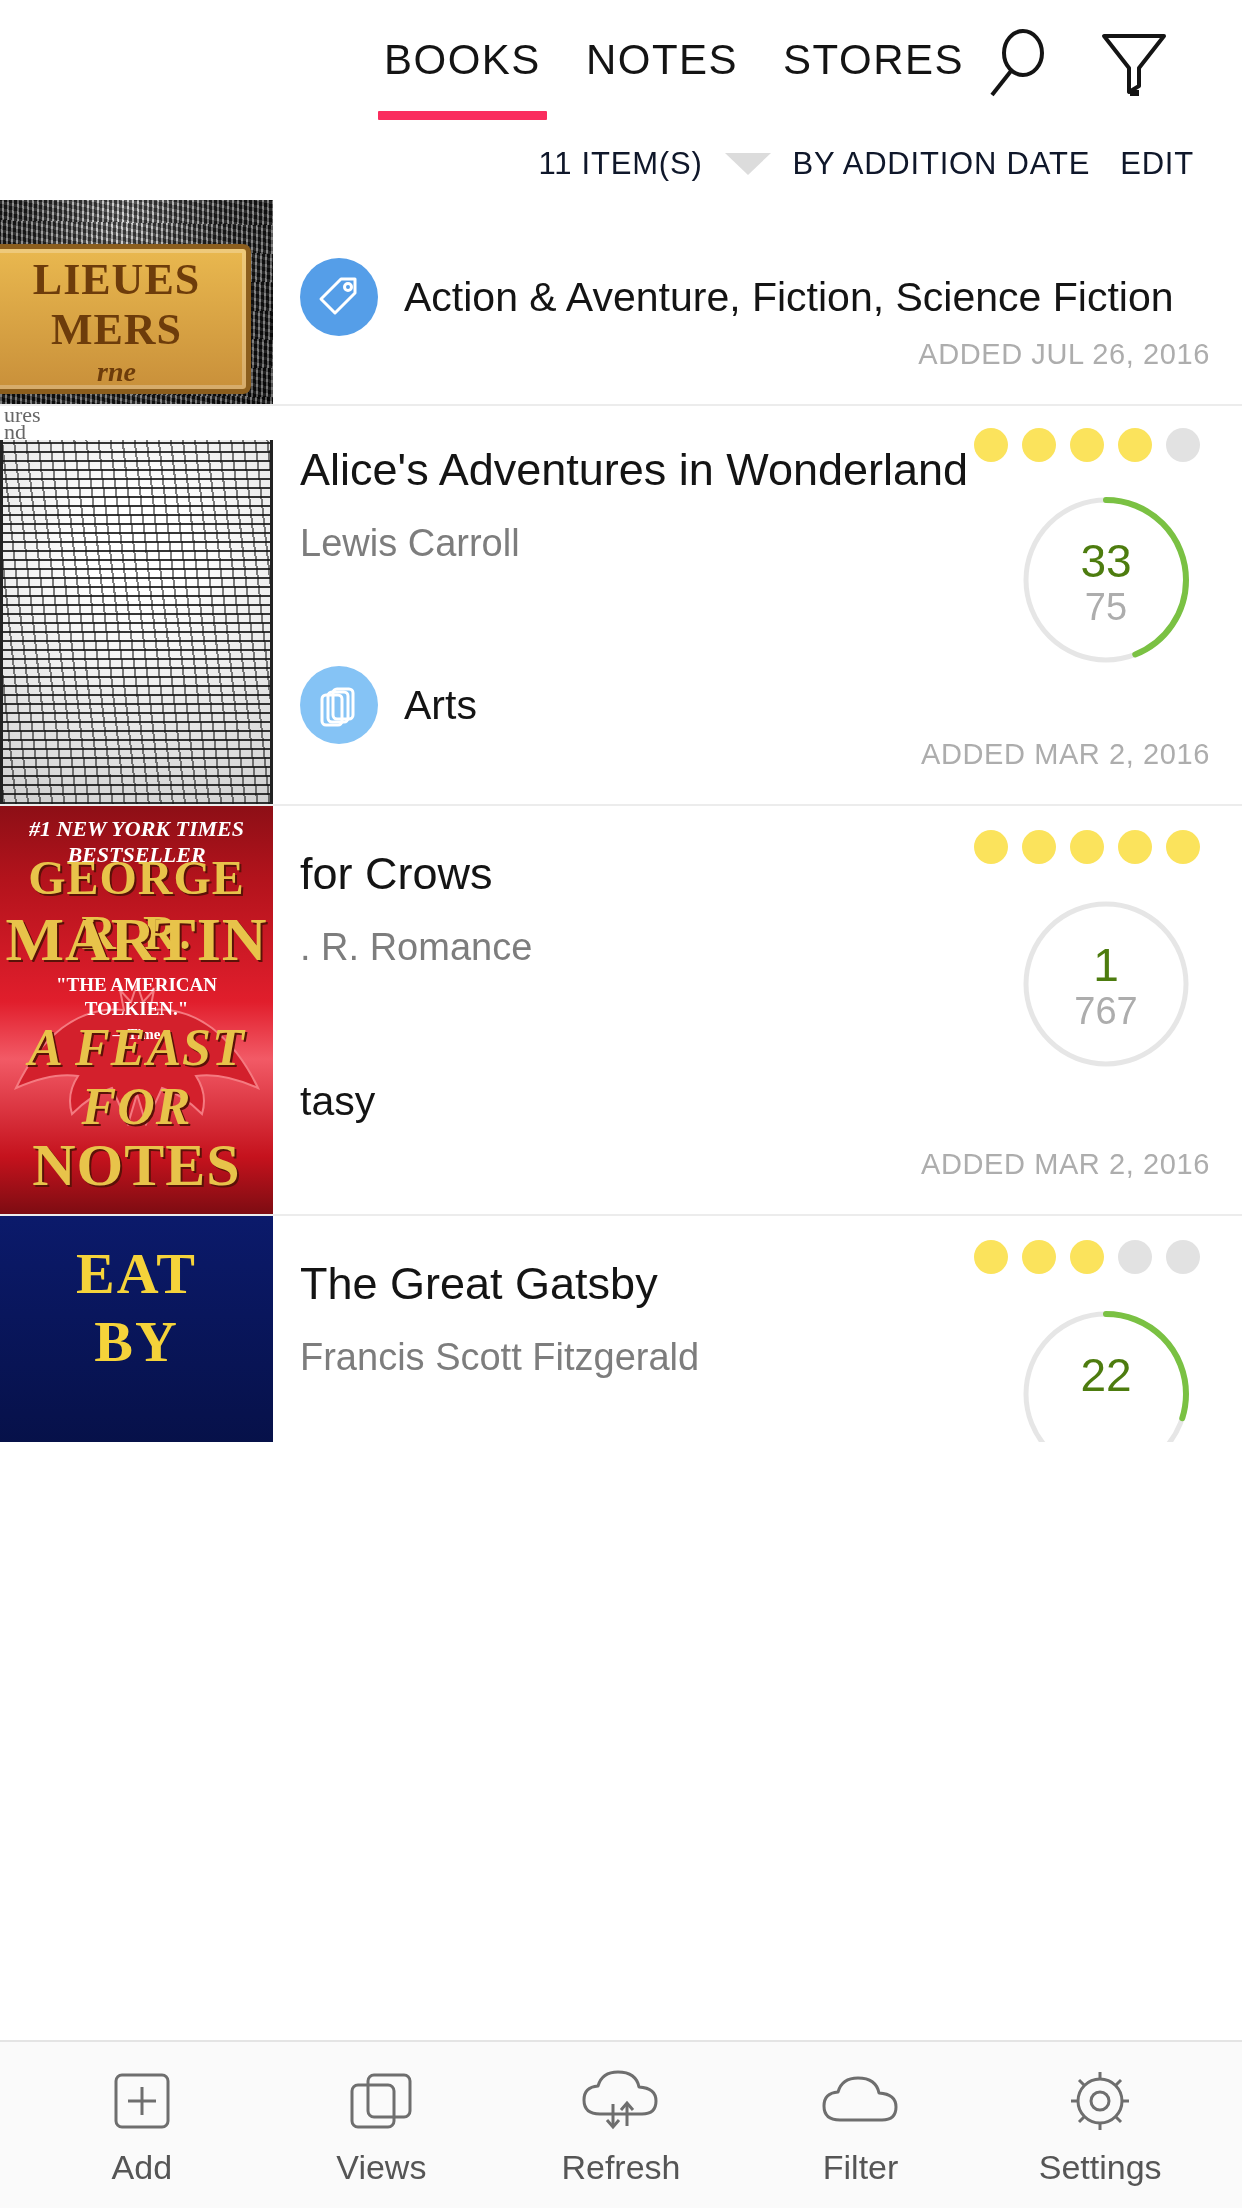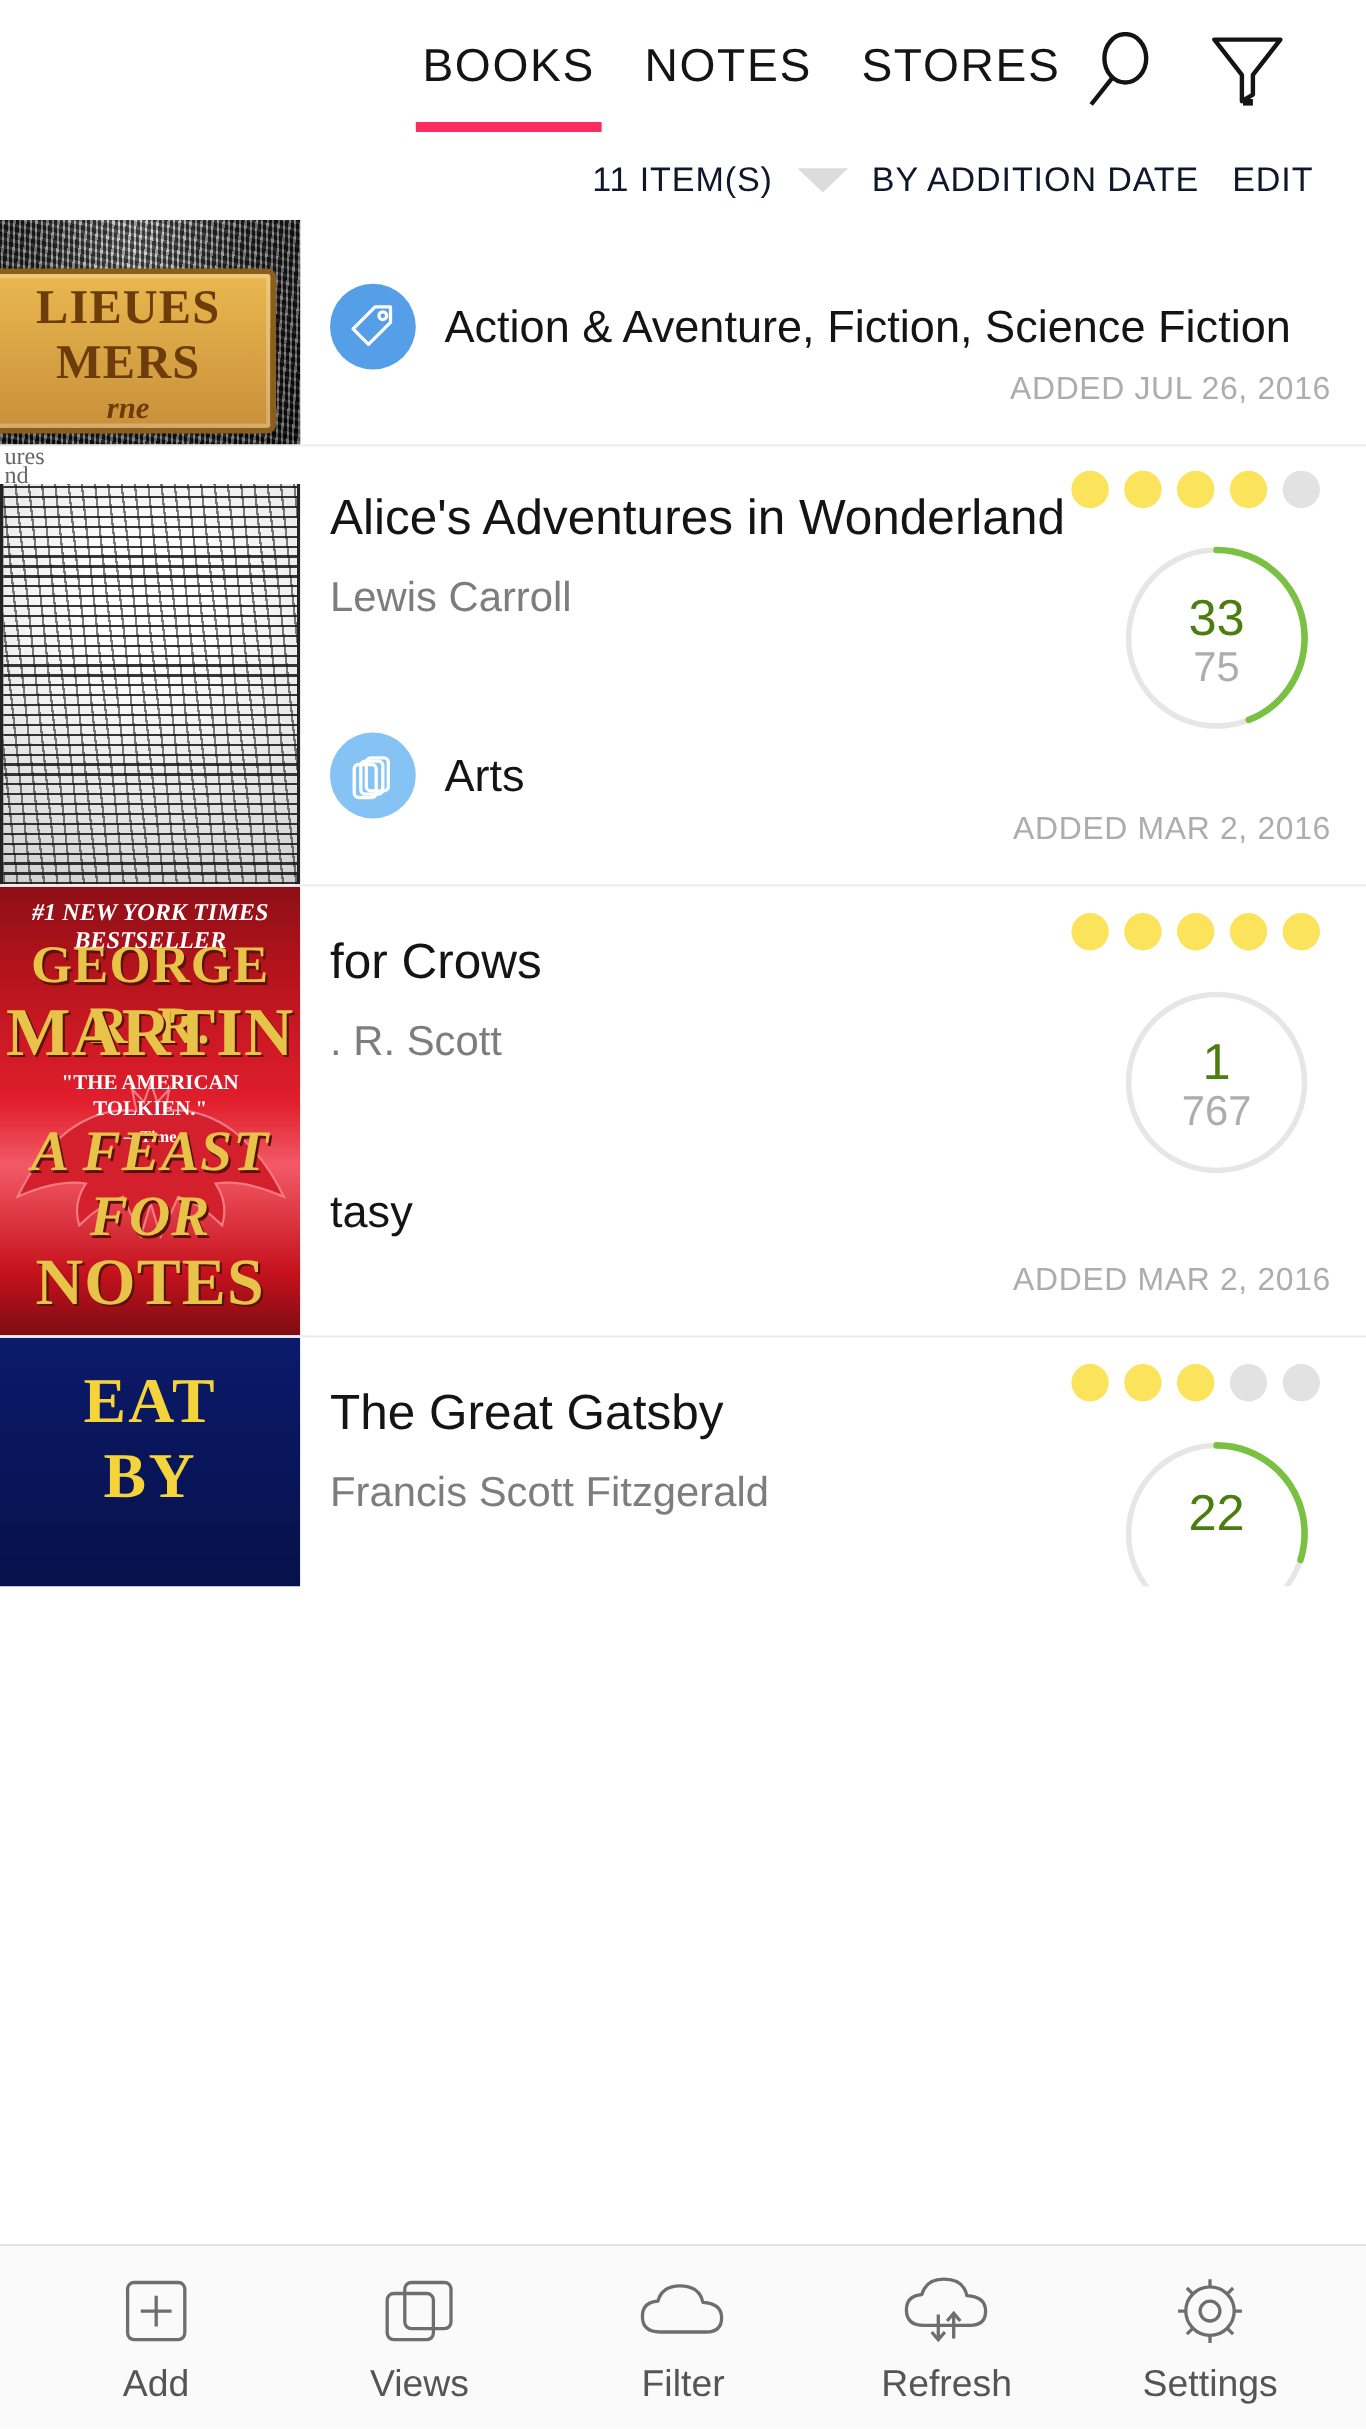--- a/index.html
+++ b/index.html
@@ -322,21 +322,21 @@
       </div>
       <div class="rowbody">
         <div class="title" style="top:42px;">for Crows</div>
         <div class="rating" style="top:24px; right:42px;">
           <span class="dot on"></span>
           <span class="dot on"></span>
           <span class="dot on"></span>
           <span class="dot on"></span>
           <span class="dot on"></span>
         </div>
-        <div class="author" style="top:120px;">. R. Scott</div>
+        <div class="author" style="top:120px;">. R. Romance</div>
         <div class="ring" style="top:90px; right:48px;">
           <svg viewBox="0 0 176 176">
             <circle cx="88" cy="88" r="80" fill="none" stroke="#e6e6e6" stroke-width="5"></circle>
           </svg>
           <div class="cur">1</div>
           <div class="tot">767</div>
         </div>
         <div class="tagrow" style="top:272px;">
           <span class="tagtext">tasy</span>
         </div>
@@ -389,42 +389,42 @@
     </div>
 
     <div class="tbitem">
       <div class="tbicon">
         <svg width="70" height="62" viewBox="0 0 70 62">
           <rect x="22" y="5" width="42" height="42" rx="6" fill="none" stroke="#6e6e6e" stroke-width="3"></rect>
           <rect x="6" y="15" width="42" height="42" rx="6" fill="none" stroke="#6e6e6e" stroke-width="3"></rect>
         </svg>
       </div>
       <span class="tblabel">Views</span>
-    </div>
-
-    <div class="tbitem">
-      <div class="tbicon">
-        <svg width="82" height="58" viewBox="0 0 82 58">
-          <path d="M20 48 Q4 48 4 34 Q4 21 18 20 Q22 6 38 6 Q56 6 59 21 Q76 22 76 35 Q76 48 62 48 Z" fill="none" stroke="#6e6e6e" stroke-width="3" stroke-linejoin="round"></path>
-        </svg>
-      </div>
-      <span class="tblabel">Filter</span>
     </div>
 
     <div class="tbitem">
       <div class="tbicon">
         <svg width="82" height="62" viewBox="0 0 82 62">
           <path d="M20 44 Q4 44 4 30 Q4 17 18 16 Q22 2 38 2 Q56 2 59 17 Q76 18 76 31 Q76 44 62 44 Z" fill="none" stroke="#6e6e6e" stroke-width="3" stroke-linejoin="round"></path>
           <line x1="33" y1="34" x2="33" y2="56" stroke="#6e6e6e" stroke-width="3"></line>
           <polyline points="27,50 33,57 39,50" fill="none" stroke="#6e6e6e" stroke-width="3"></polyline>
           <line x1="47" y1="56" x2="47" y2="34" stroke="#6e6e6e" stroke-width="3"></line>
           <polyline points="41,40 47,33 53,40" fill="none" stroke="#6e6e6e" stroke-width="3"></polyline>
         </svg>
       </div>
       <span class="tblabel">Refresh</span>
+    </div>
+
+    <div class="tbitem">
+      <div class="tbicon">
+        <svg width="82" height="58" viewBox="0 0 82 58">
+          <path d="M20 48 Q4 48 4 34 Q4 21 18 20 Q22 6 38 6 Q56 6 59 21 Q76 22 76 35 Q76 48 62 48 Z" fill="none" stroke="#6e6e6e" stroke-width="3" stroke-linejoin="round"></path>
+        </svg>
+      </div>
+      <span class="tblabel">Filter</span>
     </div>
 
     <div class="tbitem">
       <div class="tbicon">
         <svg width="66" height="66" viewBox="0 0 66 66">
           <circle cx="33" cy="33" r="22" fill="none" stroke="#6e6e6e" stroke-width="3"></circle>
           <circle cx="33" cy="33" r="9" fill="none" stroke="#6e6e6e" stroke-width="3"></circle>
           <g stroke="#6e6e6e" stroke-width="3">
             <line x1="33" y1="4" x2="33" y2="12"></line>
             <line x1="33" y1="54" x2="33" y2="62"></line>

